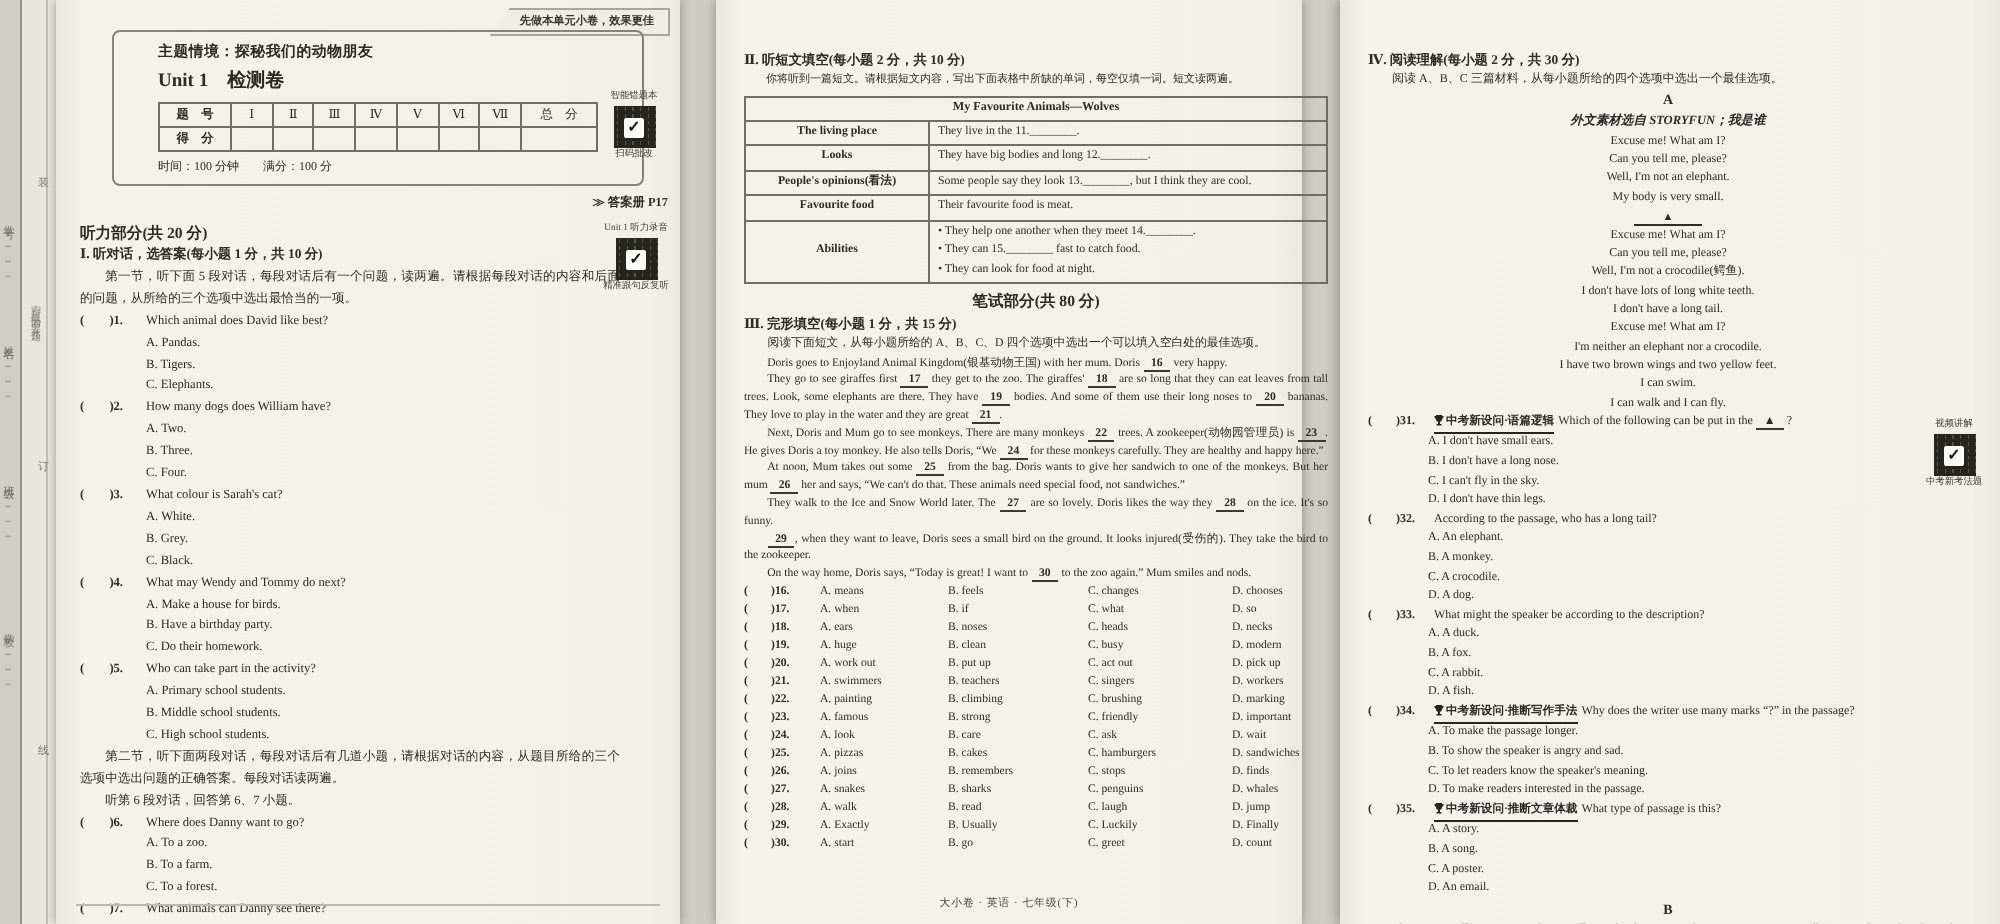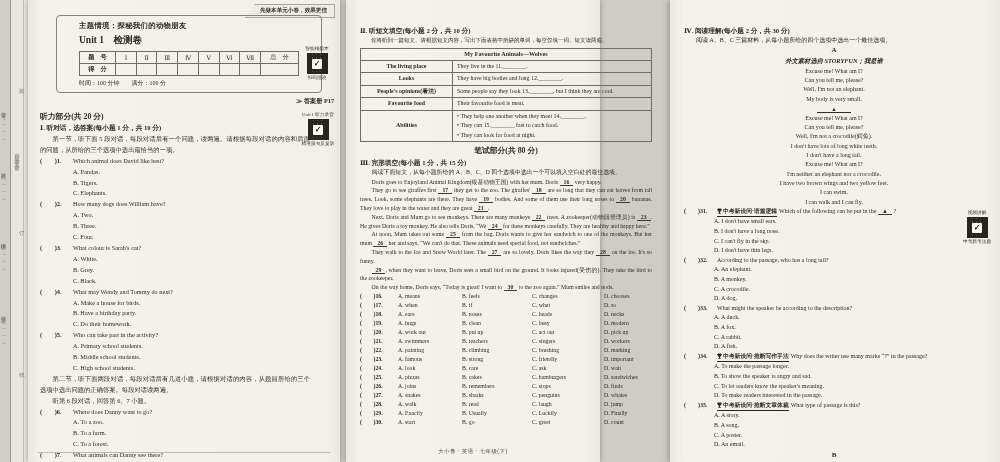--- a/index.html
+++ b/index.html
@@ -10,21 +10,21 @@
 .strip .v1{position:absolute;left:10px;top:0;width:1px;height:100%;background:#96948f;}
 .strip .v2{position:absolute;left:23px;top:0;width:1px;height:100%;background:#c3c1bc;}
 .vtext{position:absolute;writing-mode:vertical-rl;text-orientation:upright;font-size:5.5px;color:#6e6c68;letter-spacing:1.5px;}
 .mf0{left:1px;top:108px}.mf1{left:1px;top:168px}.mf2{left:1px;top:238px}.mf3{left:1px;top:312px}
 .seal{left:13px;top:148px;font-size:5px;letter-spacing:2px;color:#87857f;}
 .bch{position:absolute;left:19px;font-size:5.5px;color:#7c7a75;}
 .b0{top:88px}.b1{top:230px}.b2{top:372px}
 
 .page{position:absolute;top:0;height:462px;background:linear-gradient(90deg,#eae7e1 0,#f5f2ec 14px,#f3f0ea calc(100% - 14px),#ebe8e2 100%);box-shadow:0 0 5px rgba(60,58,54,.45);}
 .p1{left:28px;width:312px;}
-.p2{left:346px;width:254px;}
+.p2{left:358px;width:293px;}
 .p3{left:670px;width:330px;box-shadow:-2px 0 5px rgba(60,58,54,.35);}
 .p1::after{content:"";position:absolute;left:10px;right:10px;bottom:9px;border-top:1px solid #bcb9b3;}
 
 .tab{position:absolute;top:4px;right:5px;font-size:5.6px;font-weight:bold;color:#33322f;padding:2px 7px 2px 14px;background:#efece6;border:1px solid #a8a6a0;clip-path:polygon(10px 0,100% 0,100% 100%,0 100%);}
 .headbox{position:absolute;left:12px;top:15px;width:266px;border:1.2px solid #85837e;border-radius:4px;padding:5px 22px 4px;margin-left:16px;}
 .theme{font-size:7.4px;font-weight:bold;letter-spacing:.3px;}
 .utitle{text-align:left;font-size:9.5px;font-weight:bold;margin:3px 0 4px;}
 .score{border-top:1px solid #6f6d68;border-left:1px solid #6f6d68;font-size:6.2px;}
 .srow{display:grid;grid-template-columns:36px repeat(7,1fr) 38px;}
 .scell{border-right:1px solid #6f6d68;border-bottom:1px solid #6f6d68;height:12px;display:flex;align-items:center;justify-content:center;}

